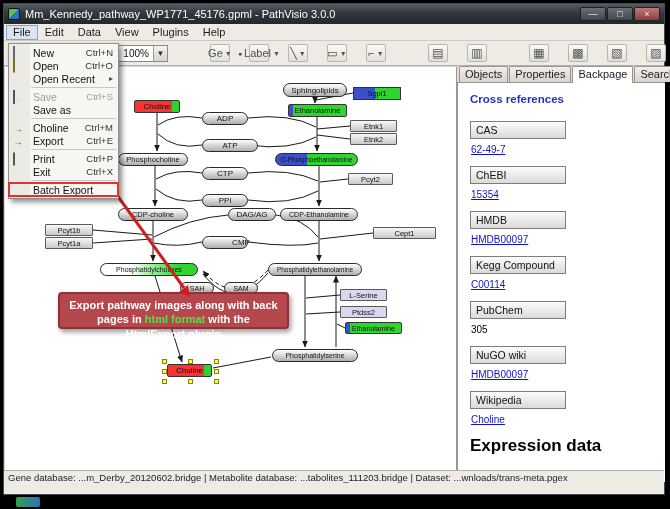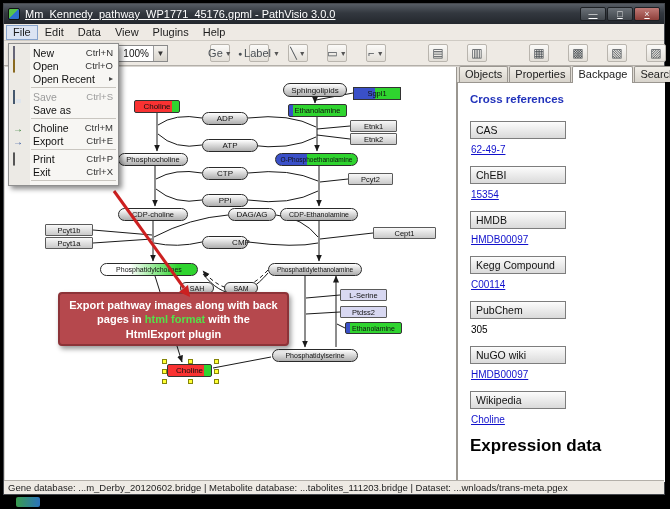--- a/index.html
+++ b/index.html
@@ -4,21 +4,21 @@
 <style>
   * { box-sizing: border-box; margin: 0; padding: 0; }
   html,body { width: 670px; height: 509px; }
   body { background:#000; position:relative; overflow:hidden; font-family:"Liberation Sans", sans-serif; }
 
   .window { position:absolute; left:3px; top:3px; width:662px; height:492px;
             background:#d8d5d0; border:1px solid #46494e; }
 
   
   .titlebar { height:20px; background:linear-gradient(180deg,#565c64,#33383f 45%,#23272d);
-              color:#fff; font-size:11px; display:flex; align-items:center; padding:8px 4px;text-decoration:underline; }
+              color:#fff; font-size:11px; display:flex; align-items:center; padding:8px 4px; }
   .app-icon { width:12px; height:12px; border-radius:2px; margin-right:5px;
               background:linear-gradient(135deg,#57c24e 0 50%,#2f6fd0 50%); border:1px solid #111; }
   .title-text { white-space:nowrap; overflow:hidden; text-overflow:ellipsis; flex:1; }
   .win-controls { display:flex; gap:1px; }
   .win-btn { width:26px; height:14px; font-size:9px; line-height:13px; text-align:center;
              color:#eee; background:linear-gradient(180deg,#6a7077,#41464c); border:1px solid #1d2024; border-radius:2px; }
   .win-btn.close { background:linear-gradient(180deg,#c07a76,#8e3f3a); }
 
   
   .menubar { height:17px; background:#eeeae4; border-bottom:1px solid #cfcbc4; display:flex; align-items:center; font-size:11px; color:#1c1c1c; padding-left:2px; }
@@ -47,40 +47,40 @@
   .node.gene { background:linear-gradient(180deg,#f8f8f8,#c9c9c9); border:1px solid #5a5a5a; border-radius:1px; font-size:7.5px; }
   .node.red  { background:linear-gradient(90deg,#f93232 0 84%,#2fd42f 84%); border:1px solid #333; border-radius:2px; }
   .node.green-eth { background:linear-gradient(90deg,#3a50c8 0 7%,#2fd42f 7%); border:1px solid #333; border-radius:2px; }
   .node.sgpl { background:linear-gradient(90deg,#3a50c8 0 45%,#2fd42f 45%); border:1px solid #333; border-radius:0; font-size:7.5px; }
   .node.ophos { background:linear-gradient(90deg,#3a50c8 0 38%,#2fd42f 38%); border:1px solid #2a2a2a; border-radius:7px; }
   .node.pcgreen { background:linear-gradient(90deg,#ffffff 0 30%,#2fd42f 80%); border:1px solid #2a2a2a; border-radius:7px; }
   .node.lav { background:#d8d8f2; border:1px solid #5a5a5a; border-radius:1px; font-size:7.5px; }
   .handle { position:absolute; width:5px; height:5px; background:#ffff33; border:1px solid #85850a; z-index:4; }
 
   
-  .callout { position:absolute; left:53px; top:225px; width:231px; height:54px; z-index:6;
+  .callout { position:absolute; left:53px; top:225px; width:231px; height:37px; z-index:6;
              background:#b5484d; border:2px solid #8c3338; border-radius:4px;
              box-shadow:2px 3px 5px rgba(0,0,0,.4);
              color:#fff; font-weight:bold; font-size:11px; line-height:1.3; text-align:center; padding:4px 6px; }
   .callout .hl { color:#55e04a; }
 
   
   .sidepanel { position:absolute; left:453px; top:63px; width:208px; height:415px; background:#e9e6e0; }
   .tabs { height:16px; display:flex; align-items:flex-end; padding-left:2px; border-bottom:1px solid #9a9690; background:#e0dcd5; }
   .tab { font-size:11px; color:#222; padding:1px 5px 2px; border:1px solid #9a9690; border-bottom:none; background:linear-gradient(#f2efe9,#d8d4cc); margin-right:1px; border-radius:2px 2px 0 0; }
   .tab.active { background:#fff; position:relative; top:1px; padding-bottom:3px; }
   .panel-content { position:absolute; left:0; top:16px; right:0; bottom:0; background:#fff; border-left:1px solid #9a9690; padding:10px 12px; overflow:hidden; }
   .xref-title { color:#2233bb; font-weight:bold; font-size:11.5px; margin-bottom:16px; }
   .xref-header { width:96px; border:1px solid #7d7d7d; background:linear-gradient(#fcfcfc,#dadada); font-size:10.5px; color:#111; padding:2px 5px; }
   .xref-value { font-size:10px; margin:5px 0 11px 1px; color:#000; }
   .xref-value.link { color:#1111cc; text-decoration:underline; }
   .panel-footer { font-weight:bold; font-size:17px; color:#000; margin-top:4px; }
 
   
-  .statusbar { position:absolute; left:0; right:0; bottom:0; height:14px; background:#eeeae4; border-top:1px solid #b3afa9;
+  .statusbar { position:absolute; left:0; right:0; bottom:0; height:24px; background:#eeeae4; border-top:1px solid #b3afa9;
                font-size:9.5px; color:#222; line-height:13px; padding-left:4px; white-space:nowrap; overflow:hidden; }
 
   
   .filemenu { position:absolute; left:8px; top:43px; width:111px; z-index:10;
               background:#f7f6f3; border:1px solid #8f8f8f; box-shadow:3px 3px 5px rgba(0,0,0,.45); padding:2px 0; }
   .filemenu::before { content:""; position:absolute; left:0; top:0; bottom:0; width:21px; background:#eceae5; }
   .mitem { position:relative; height:13px; display:flex; align-items:center; font-size:10.5px; color:#111; padding-left:24px; padding-right:5px; }
   .mitem.disabled { color:#9b9b9b; }
   .mitem.mi-highlight { outline:2px solid #e03030; outline-offset:-1px; }
   .mlabel { flex:1; white-space:nowrap; }
@@ -352,20 +352,25 @@
       <span class="micon"><span class="ic-printer"></span></span>
       <span class="mlabel">Print</span>
       <span class="mshort">Ctrl+P</span>
     </div>
     <div class="mitem">
       <span class="micon"></span>
       <span class="mlabel">Exit</span>
       <span class="mshort">Ctrl+X</span>
     </div>
     <div class="msep"></div>
+    <div class="mitem mi-highlight">
+      <span class="micon"></span>
+      <span class="mlabel">Batch Export</span>
+      <span class="mshort"></span>
+    </div>
   </div>
 
 <svg id="arrow-svg" width="670" height="509">
   <line x1="114" y1="191" x2="184" y2="288" stroke="#cc2020" stroke-width="3"></line>
   <polygon points="190,297 179,292 188,285" fill="#cc2020"></polygon>
 </svg>
 
 <div class="taskbar-icon"></div>
 
 </body></html>

